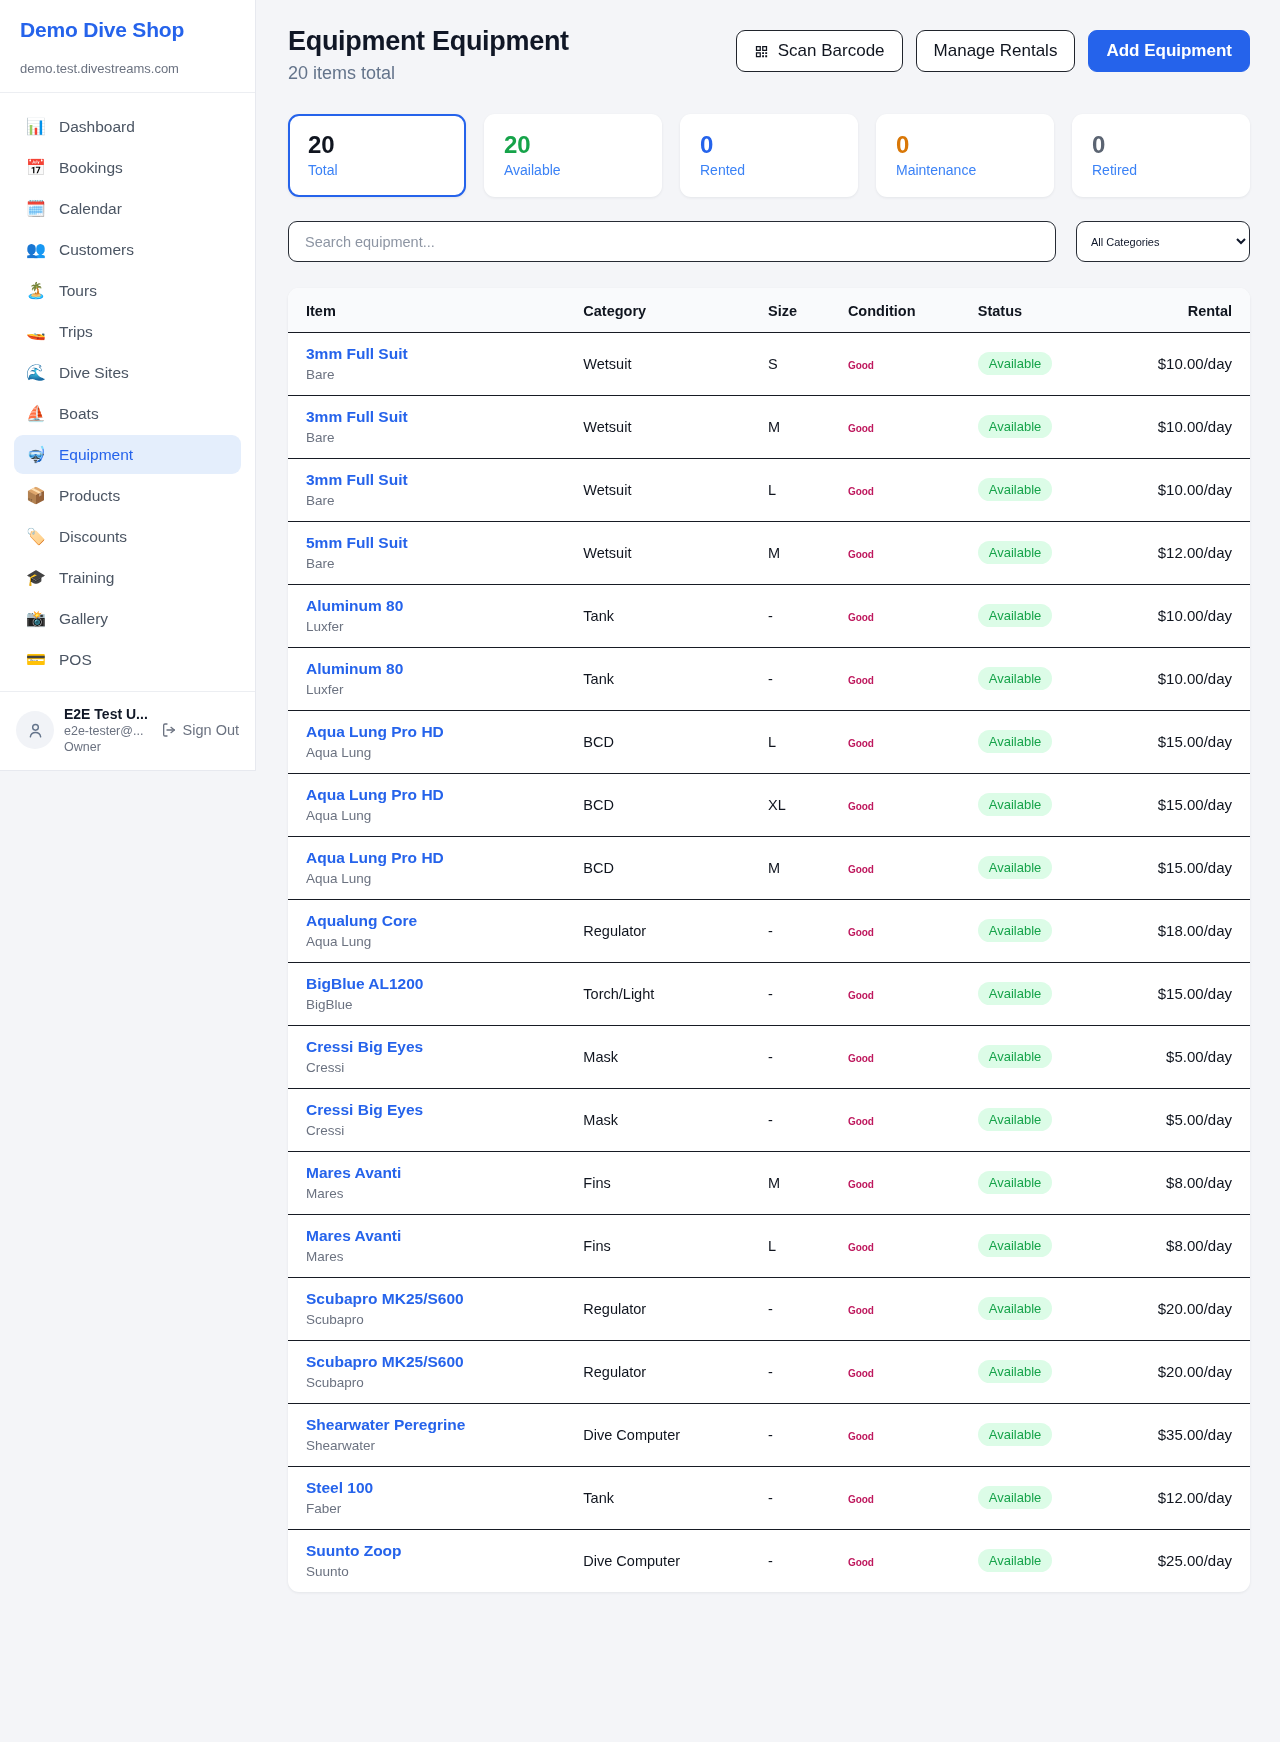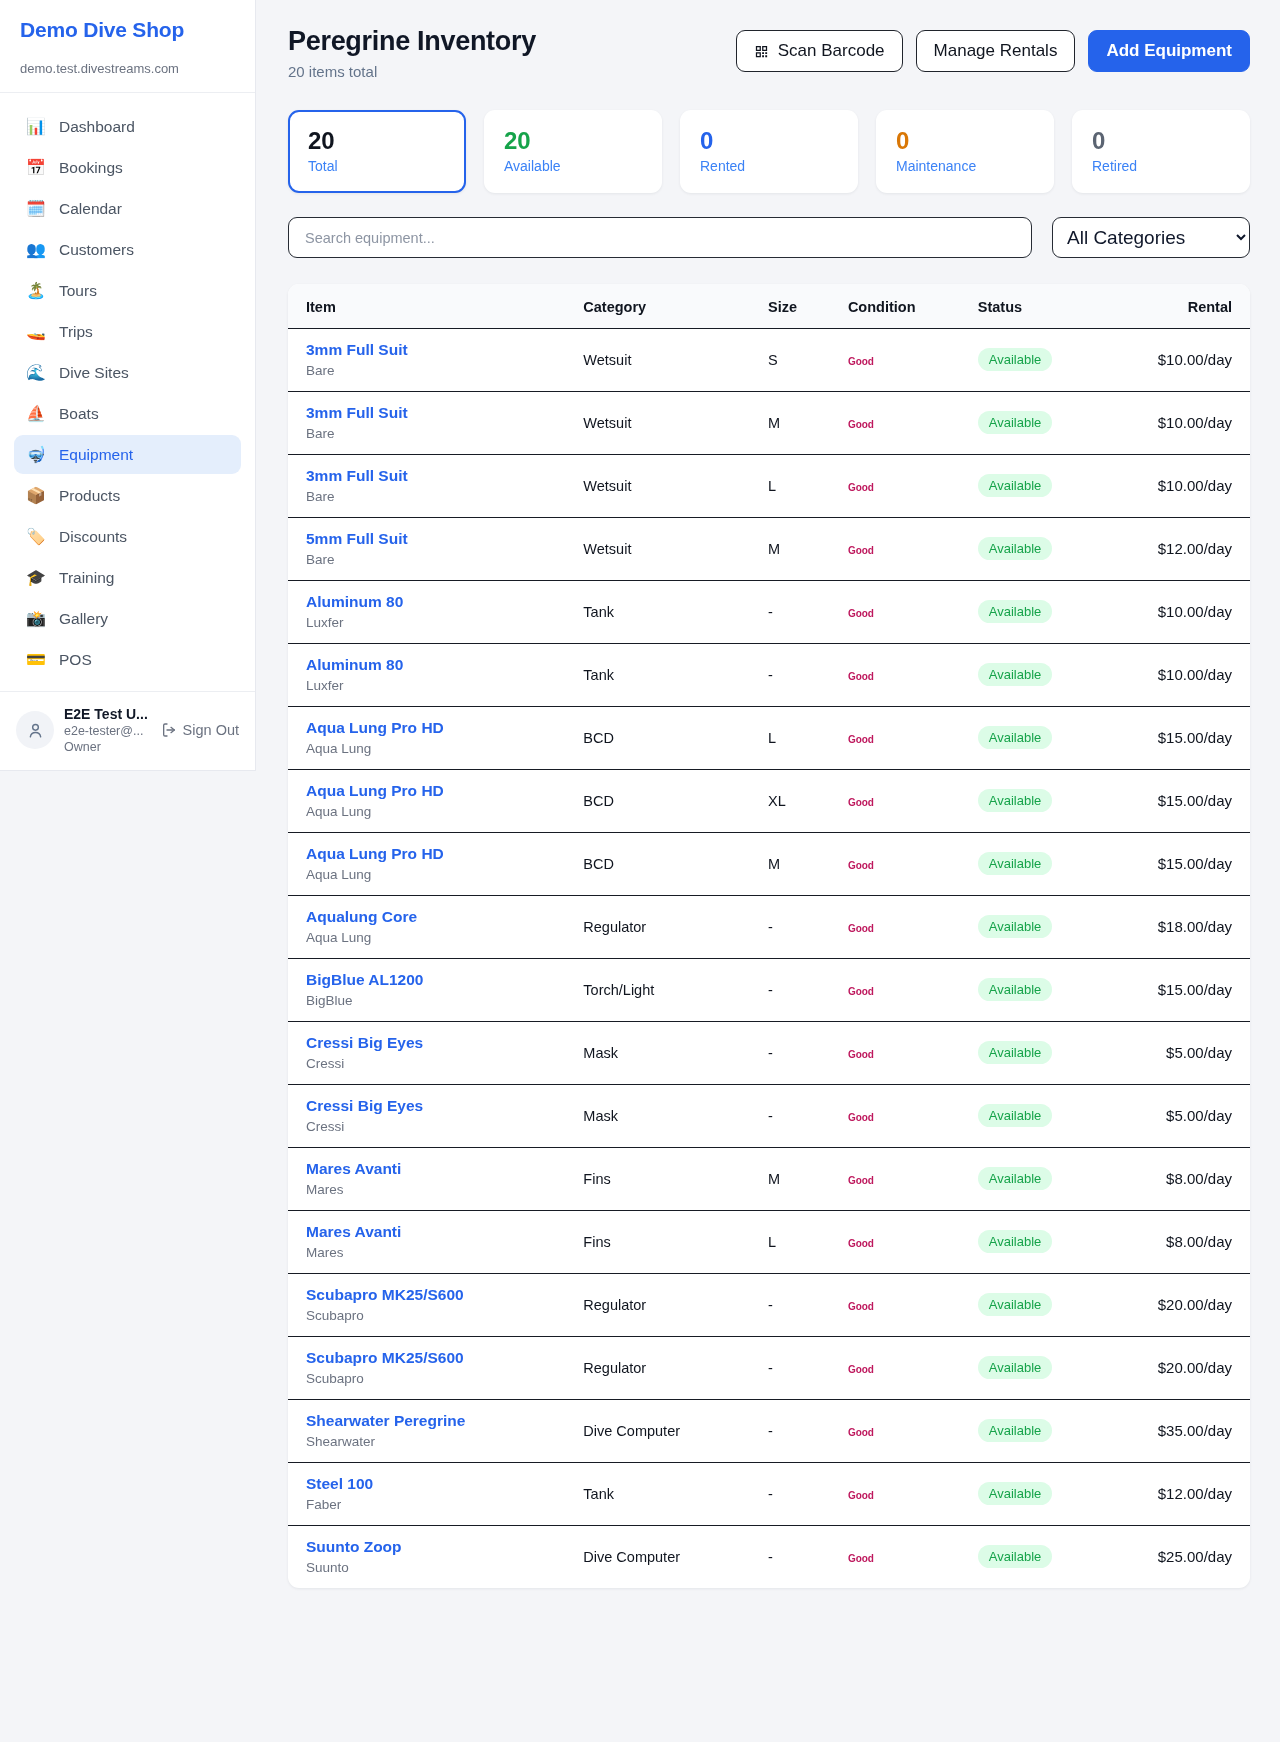--- a/index.html
+++ b/index.html
@@ -45,21 +45,21 @@
   .user-name { font-size:14px; font-weight:700; color:#111827; white-space:nowrap; }
   .user-email, .user-role { font-size:12.5px; color:#6b7280; margin-top:2px; white-space:nowrap; }
   .signout {
     display:flex; align-items:center; gap:6px;
     color:#6b7280; font-size:14.5px; cursor:pointer; white-space:nowrap;
   }
   
   .main { position:absolute; left:256px; top:0; width:1024px; padding:26px 30px 0 32px; }
   .page-head { display:flex; justify-content:space-between; align-items:flex-start; }
   .page-title { font-size:27px; font-weight:700; color:#101726; letter-spacing:-0.3px; }
-  .page-sub { font-size:15px; color:#64748b; margin-top:6px; }
+  .page-sub { font-size:18px; color:#64748b; margin-top:6px; }
   .head-actions { display:flex; gap:13px; margin-top:4px; }
   .btn {
     display:flex; align-items:center; gap:9px;
     font-size:17px; font-weight:500;
     border-radius:9px; padding:10px 17px; cursor:pointer;
     background:#fff; border:1.5px solid #20242c; color:#10151f;
     font-family:inherit;
   }
   .btn-primary { background:#2563eb; border-color:#2563eb; color:#fff; font-weight:600; }
   
@@ -76,22 +76,22 @@
   .stat-label { font-size:14px; color:#3b82f6; margin-top:3px; }
   
   .filters { display:flex; gap:20px; margin-top:24px; }
   .search-input {
     flex:1; height:41px; border:1.5px solid #262b34; border-radius:9px;
     padding:0 16px; font-size:14.5px; color:#0f172a; background:#fff;
     font-family:inherit; outline:none;
   }
   .search-input::placeholder { color:#8d95a3; }
   .cat-select {
-    width:198px; height:41px; border:1.5px solid #262b34; border-radius:9px;
-    background:#fff; font-size:19px; color:#0f172a; padding:0 10px;
+    width:174px; height:41px; border:1.5px solid #262b34; border-radius:9px;
+    background:#fff; font-size:11px; color:#0f172a; padding:0 10px;
     font-family:inherit; outline:none;
   }
   
   .table-card {
     margin-top:26px; background:#fff; border-radius:11px;
     box-shadow:0 1px 3px rgba(16,24,40,.07);
     overflow:hidden; margin-bottom:18px;
   }
   table { width:100%; border-collapse:collapse; }
   thead tr { background:#f9fafc; }
@@ -223,21 +223,21 @@
       </span>
       <span>Sign Out</span>
     </div>
   </div>
 </aside>
 
 <main class="main">
 
   <div class="page-head">
     <div>
-      <div class="page-title">Peregrine Inventory</div>
+      <div class="page-title">Equipment Equipment</div>
       <div class="page-sub">20 items total</div>
     </div>
     <div class="head-actions">
       <button class="btn">
         <span>
           <svg viewBox="0 0 24 24" width="15" height="15" fill="#10151f">
             <path d="M3 3h8v8H3zm2 2v4h4V5zm8-2h8v8h-8zm2 2v4h4V5zM3 13h8v8H3zm2 2v4h4v-4zm8-2h3v3h-3zm5 0h3v3h-3zm-5 5h3v3h-3zm5 0h3v3h-3z"></path>
           </svg>
         </span>
         <span>Scan Barcode</span>

